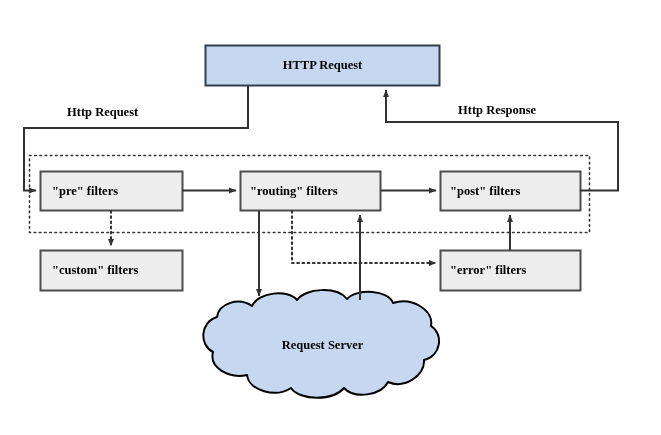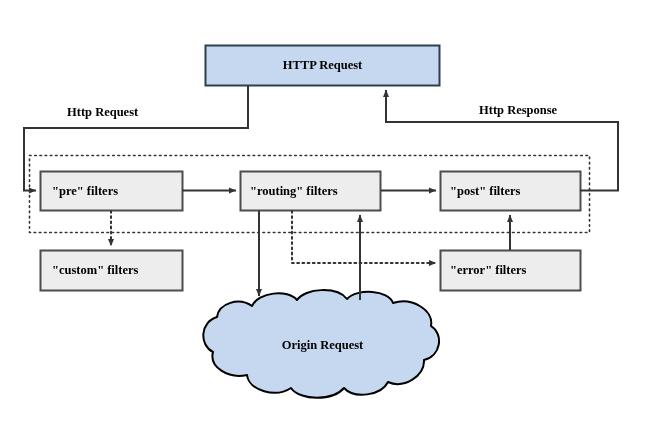--- a/index.html
+++ b/index.html
@@ -105,19 +105,19 @@
   <div class="node-label" style="left:52px; top:184px;">"pre" filters</div>
 
   <div class="node-label" style="left:250px; top:184px;">"routing" filters</div>
 
   <div class="node-label" style="left:450px; top:184px;">"post" filters</div>
 
   <div class="node-label" style="left:52px; top:263px;">"custom" filters</div>
 
   <div class="node-label" style="left:450px; top:263px;">"error" filters</div>
 
-  <div class="node-label" style="left:205px; top:338px; width:235px; text-align:center;">Origin Request</div>
+  <div class="node-label" style="left:205px; top:338px; width:235px; text-align:center;">Request Server</div>
 
   <div class="edge-label" style="left:67px; top:105px;">Http Request</div>
 
-  <div class="edge-label" style="left:458px; top:103px;margin-left:21px;">Http Response</div>
+  <div class="edge-label" style="left:458px; top:103px;">Http Response</div>
 
 </div>
 
 </body></html>

